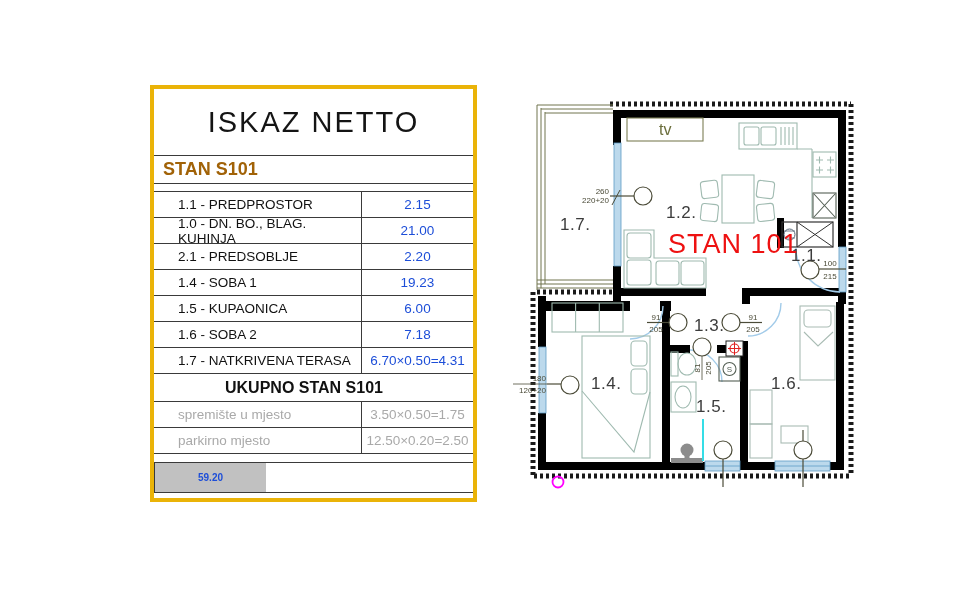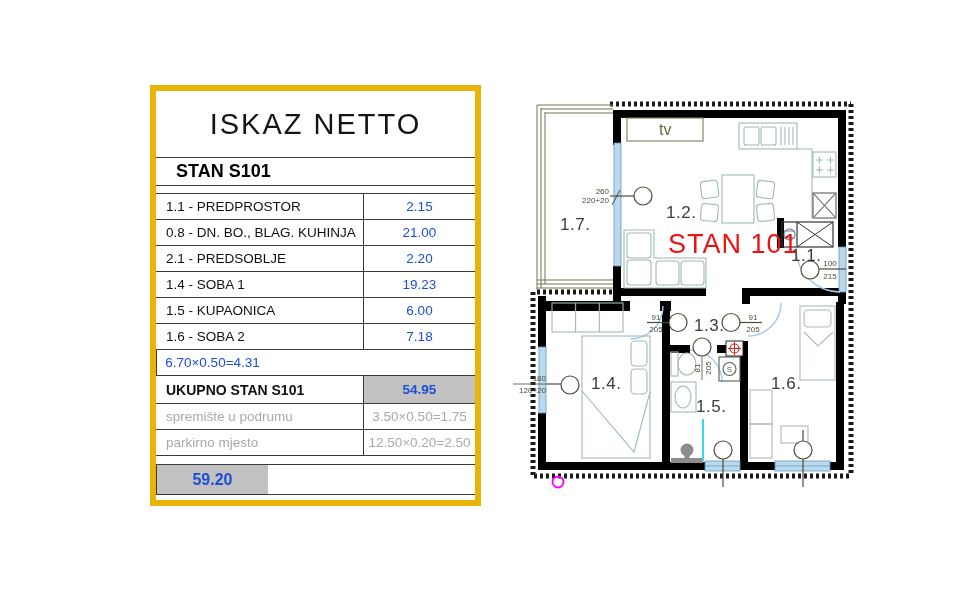--- a/index.html
+++ b/index.html
@@ -1,39 +1,39 @@
 <!DOCTYPE html>
 <html><head>
 <meta charset="utf-8">
 <style>
   html,body{margin:0;padding:0;background:#ffffff;width:960px;height:613px;
     font-family:"Liberation Sans",sans-serif;}
   #stage{position:relative;width:960px;height:613px;background:#fff;overflow:hidden;}
 
   
   .area-table{position:absolute;left:150px;top:85px;width:319px;
-    border:6px solid #eab308;background:#fff;display:flex;flex-direction:column;}
+    border:4px solid #eab308;background:#fff;display:flex;flex-direction:column;}
   .tt-title{height:66px;display:flex;flex-direction:column;justify-content:center;
     align-items:center;font-size:29px;letter-spacing:2px;color:#141414;
     border-bottom:1px solid #3a3a3a;line-height:32px;}
-  .tt-unit{height:27px;display:flex;align-items:center;padding-left:20px;
-    font-size:18px;font-weight:bold;color:#000000;border-bottom:1px solid #3a3a3a;}
+  .tt-unit{height:27px;display:flex;align-items:center;padding-left:9px;
+    font-size:18px;font-weight:bold;color:#a16207;border-bottom:1px solid #3a3a3a;}
   .tt-spacer{height:7px;border-bottom:1px solid #3a3a3a;}
   .tt-spacer2{height:8px;border-bottom:1px solid #3a3a3a;}
   .tt-row{display:flex;height:25px;border-bottom:1px solid #3a3a3a;align-items:stretch;}
-  .tt-row .nm{flex:1;display:flex;align-items:center;padding-left:10px;font-size:13.5px;color:#111;}
+  .tt-row .nm{flex:1;display:flex;align-items:center;padding-left:24px;font-size:13.5px;color:#111;}
   .tt-row .vl{width:111px;display:flex;align-items:center;justify-content:center;
     border-left:1px solid #3a3a3a;font-size:13.5px;color:#1d4ed8;}
   .tt-row.total{height:27px;}
-  .tt-row.total .nm{font-weight:bold;font-size:14px;}
+  .tt-row.total .nm{font-weight:bold;font-size:16px;margin-left:47px;}
   .tt-row.total .vl{font-weight:bold;background:#c1c1c1;font-size:13.5px;}
   .tt-row.muted .nm,.tt-row.muted .vl{color:#a9a9a9;}
   .tt-row.netto{height:29px;border-bottom:1px solid #3a3a3a;}
   .tt-row.netto .nm{font-weight:bold;font-size:18px;}
-  .tt-row.netto .vl{font-weight:bold;background:#c1c1c1;font-size:16px;}
+  .tt-row.netto .vl{font-weight:bold;background:#c1c1c1;font-size:10px;}
   .tt-bottom{height:5px;}
 
   
   #plan-svg{position:absolute;left:0;top:0;}
   text{font-family:"Liberation Sans",sans-serif;}
   .roomlbl{fill:#3c3c3c;font-size:17px;letter-spacing:0.5px;}
   .dimtxt{fill:#4b4b38;font-size:8px;}
   .unitlbl{fill:#ee1111;font-size:27px;letter-spacing:1px;}
   .tvlbl{fill:#6b6e3c;font-size:16px;}
 </style>
@@ -47,49 +47,49 @@
       <span>ISKAZ NETTO</span>
     </div>
     <div class="tt-unit">STAN S101</div>
     <div class="tt-spacer"></div>
 
     <div class="tt-row">
       <div class="nm">1.1 - PREDPROSTOR</div>
       <div class="vl">2.15</div>
     </div>
     <div class="tt-row">
-      <div class="nm">0.8 - DN. BO., BLAG. KUHINJA</div>
+      <div class="nm">1.0 - DN. BO., BLAG. KUHINJA</div>
       <div class="vl">21.00</div>
     </div>
     <div class="tt-row">
       <div class="nm">2.1 - PREDSOBLJE</div>
       <div class="vl">2.20</div>
     </div>
     <div class="tt-row">
       <div class="nm">1.4 - SOBA 1</div>
       <div class="vl">19.23</div>
     </div>
     <div class="tt-row">
       <div class="nm">1.5 - KUPAONICA</div>
       <div class="vl">6.00</div>
     </div>
     <div class="tt-row">
       <div class="nm">1.6 - SOBA 2</div>
       <div class="vl">7.18</div>
     </div>
     <div class="tt-row">
+      <div class="nm">1.7 - NATKRIVENA TERASA</div>
       <div class="vl">6.70×0.50=4.31</div>
     </div>
 
     <div class="tt-row total">
       <div class="nm">UKUPNO STAN S101</div>
-      <div class="vl">54.95</div>
     </div>
     <div class="tt-row muted">
-      <div class="nm">spremište u podrumu</div>
+      <div class="nm">spremište u mjesto</div>
       <div class="vl">3.50×0.50=1.75</div>
     </div>
     <div class="tt-row muted">
       <div class="nm">parkirno mjesto</div>
       <div class="vl">12.50×0.20=2.50</div>
     </div>
 
     <div class="tt-spacer2"></div>
 
     <div class="tt-row netto">

